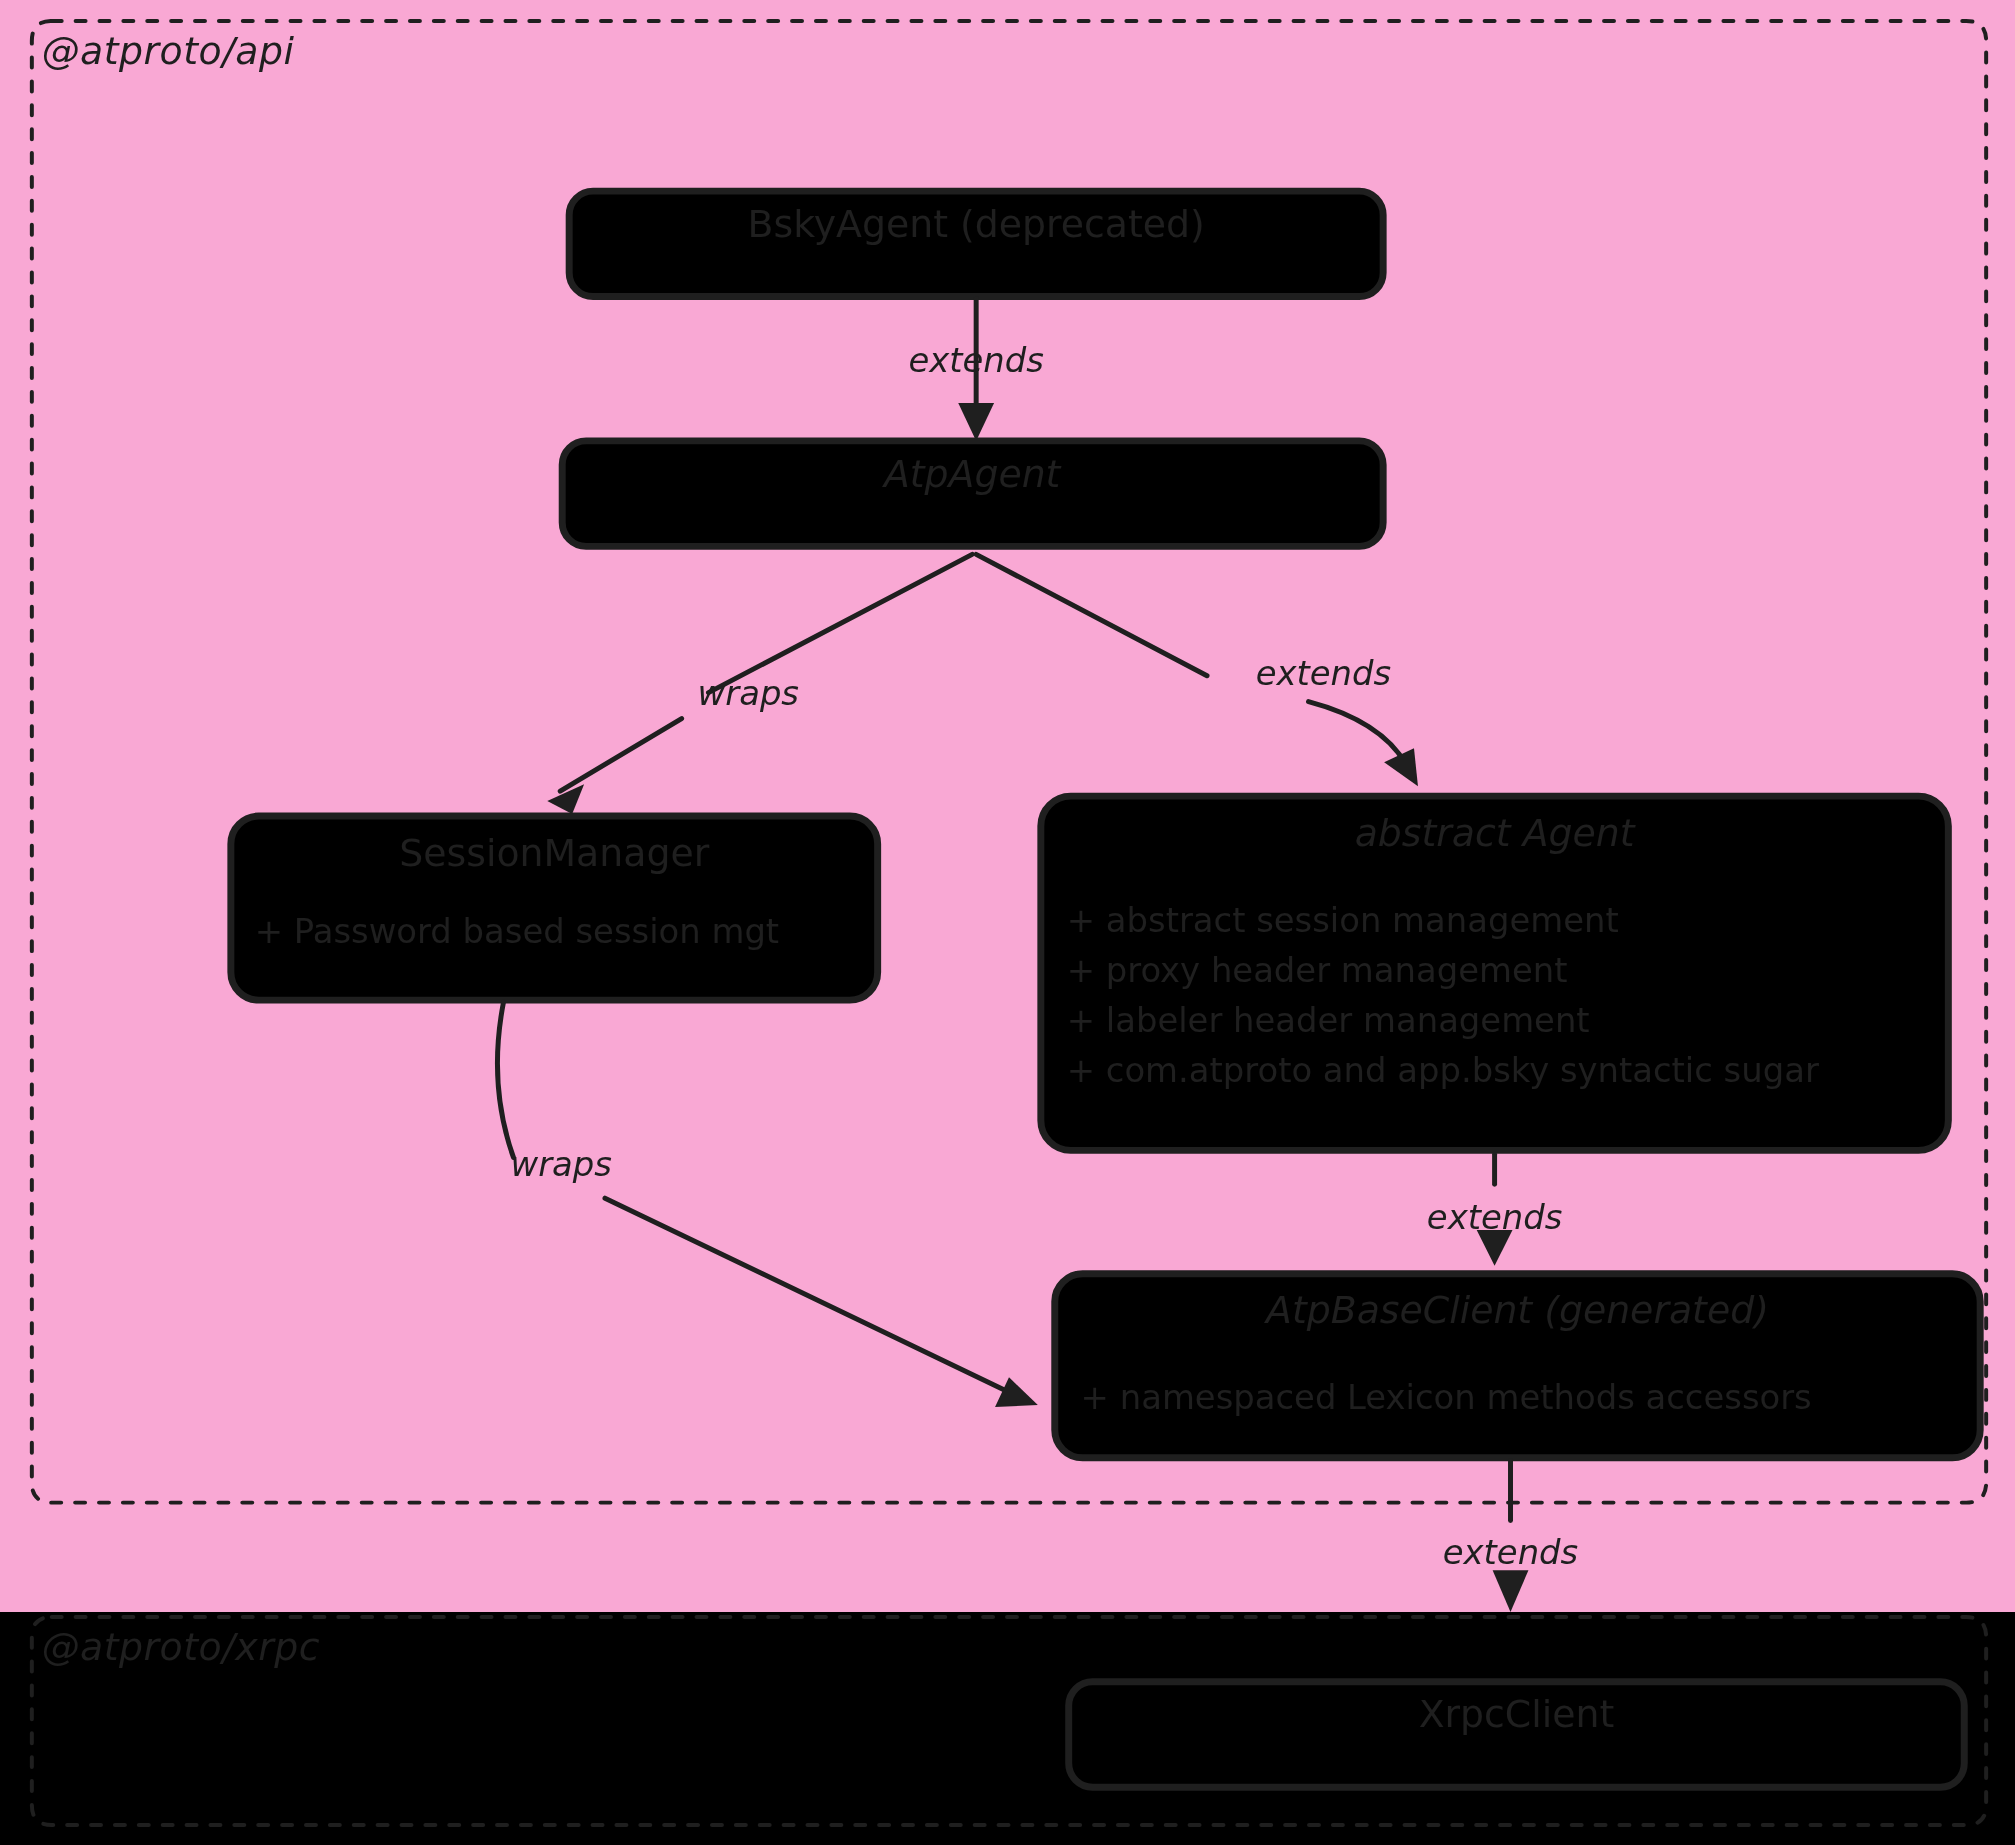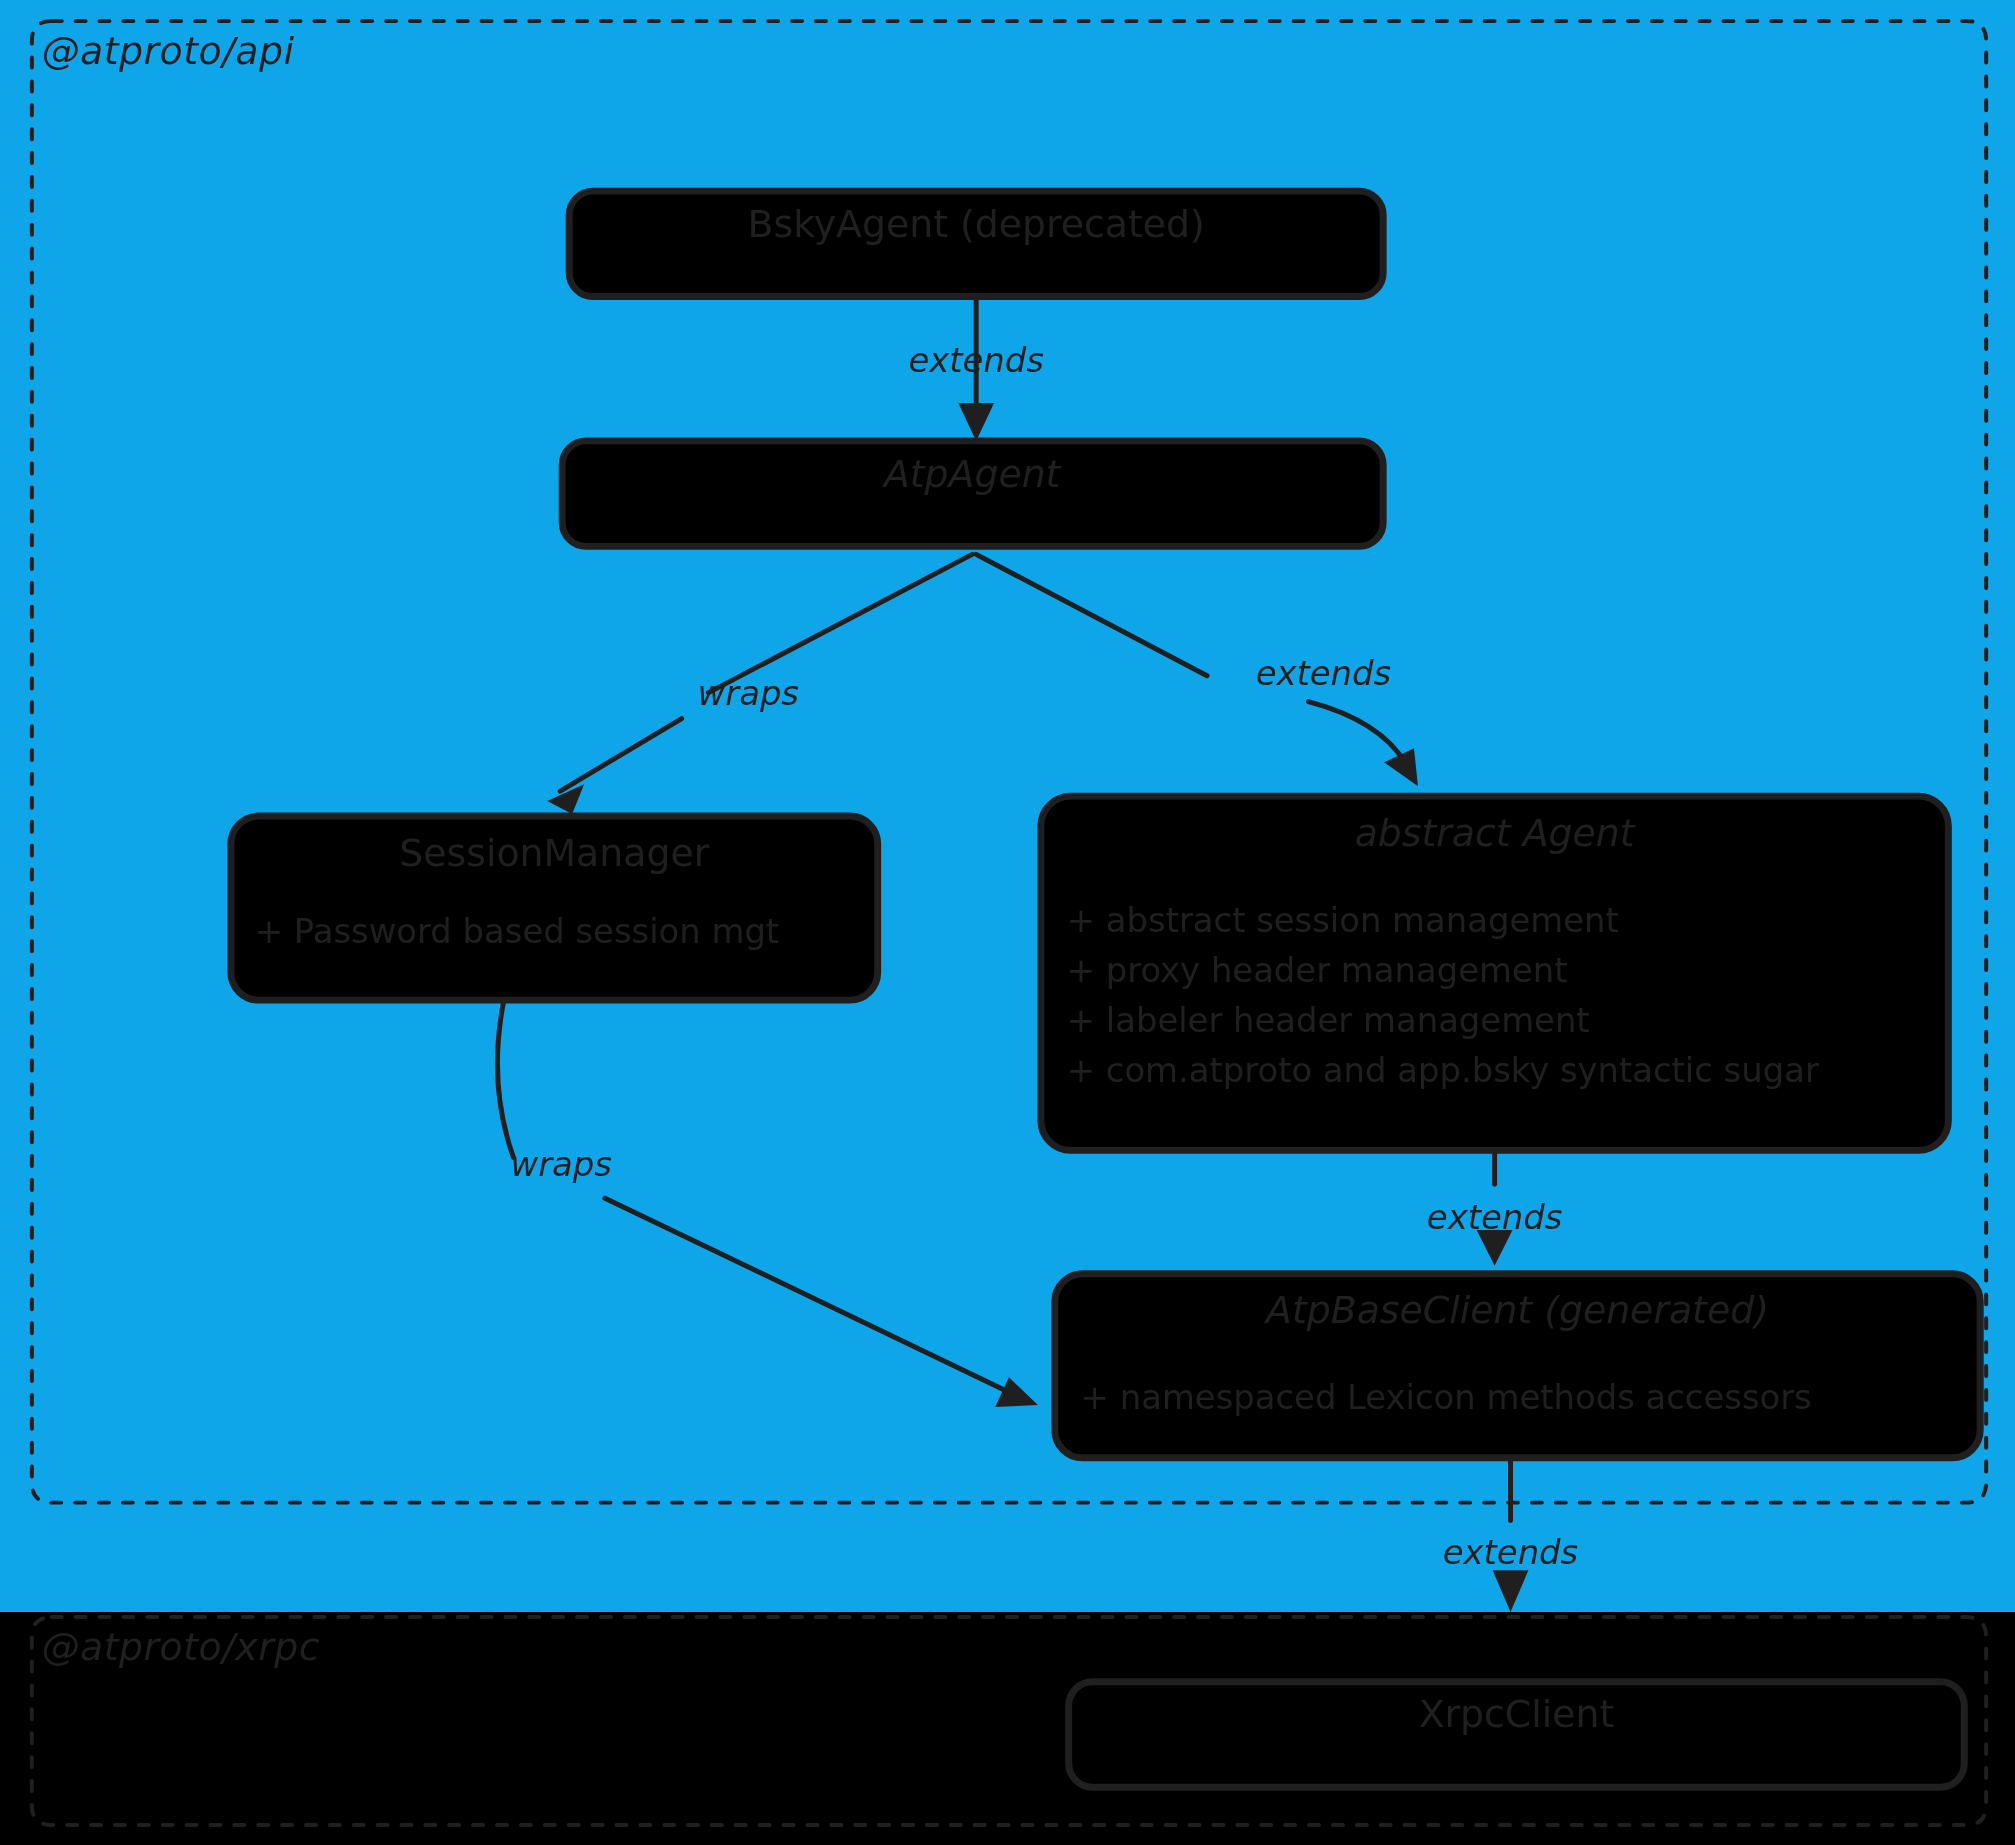--- a/index.html
+++ b/index.html
@@ -10,21 +10,21 @@
   body {
     width: 2016px;
     height: 1846px;
     overflow: hidden;
     font-family: "DejaVu Sans", sans-serif;
   }
   #stage {
     position: relative;
     width: 2016px;
     height: 1612px;
-    background: #0ea5e9;
+    background: #f9a8d4;
   }
   #diagram-svg {
     position: absolute;
     left: 0;
     top: 0;
     width: 2016px;
     height: 1846px;
   }
   .pkg-frame {
     fill: none;

